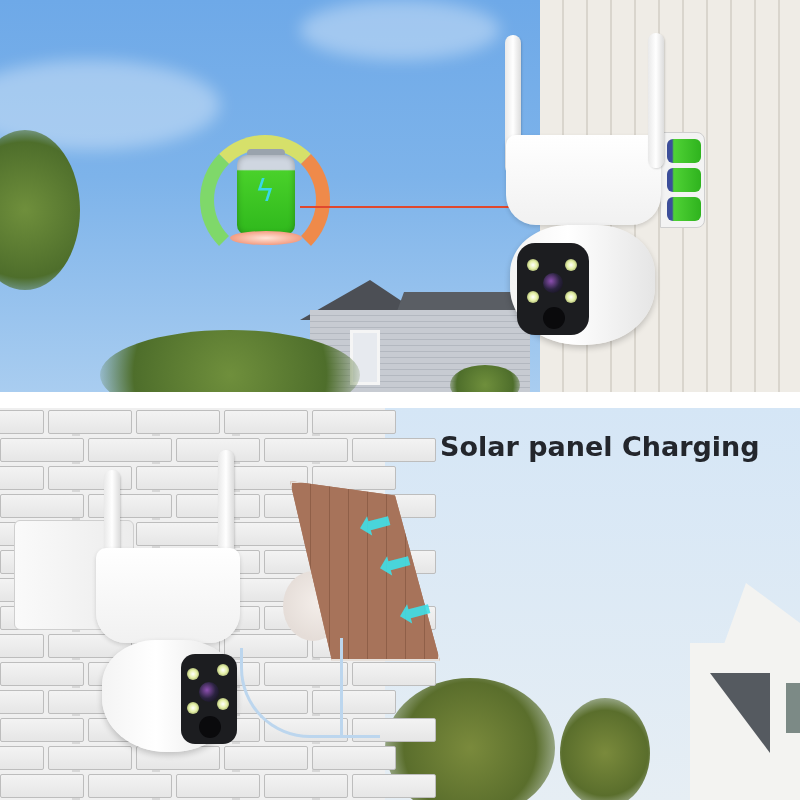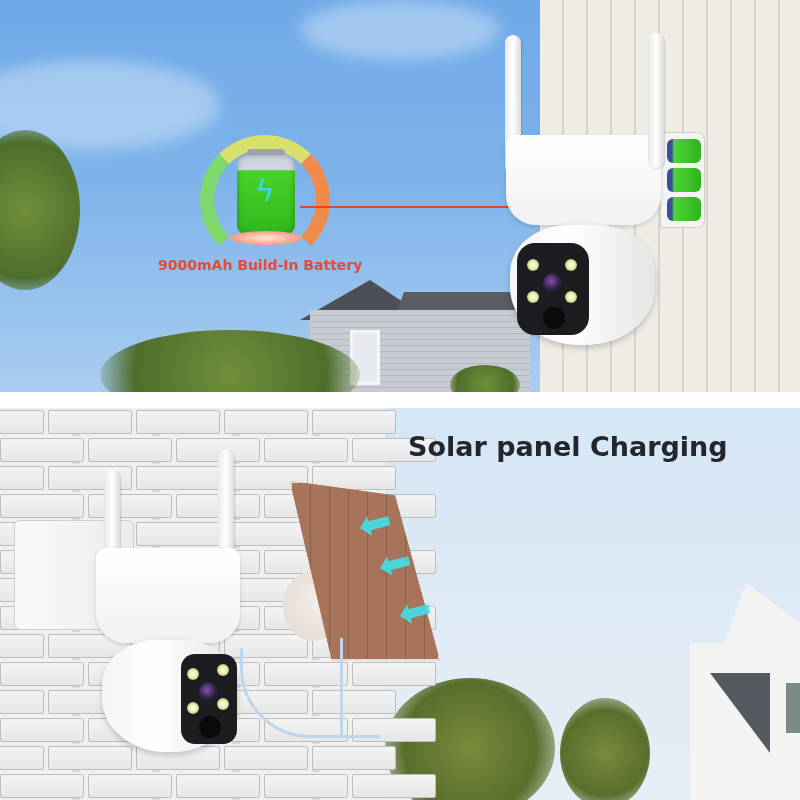--- a/index.html
+++ b/index.html
@@ -36,21 +36,21 @@
   .cam-ball { position: absolute; border-radius: 40% 40% 48% 48%; background: linear-gradient(90deg, #f4f4f4 0%, #ffffff 40%, #e5e5e5 100%); box-shadow: 0 3px 6px rgba(0,0,0,0.2); }
   .cam-face { position: absolute; border-radius: 18px; background: #1c1d20; }
   .led { position: absolute; width: 12px; height: 12px; border-radius: 50%; background: radial-gradient(circle, #ffffff 0%, #e5f0a8 45%, #7d8a4a 100%); }
   .lens { position: absolute; width: 20px; height: 20px; border-radius: 50%; background: radial-gradient(circle at 40% 40%, #8c4fb0 0%, #2b2340 50%, #0c0c10 100%); }
   .pir { position: absolute; width: 22px; height: 22px; border-radius: 50%; background: #0a0a0c; }
 
   .batt-holder { position: absolute; left: 660px; top: 132px; width: 45px; height: 96px; background: #f3f3f3; border-radius: 0 8px 8px 0; border: 1px solid #cfcfcf; }
   .cell { position: absolute; left: 6px; width: 34px; height: 24px; border-radius: 6px; background: linear-gradient(90deg, #3c4e9a 0%, #3c4e9a 15%, #4fd235 20%, #2fb31e 100%); }
 
   
-  .headline-bottom { position: absolute; left: 408px; top: 23px; font-size: 27px; font-weight: bold; color: #23262c; }
+  .headline-bottom { position: absolute; left: 440px; top: 23px; font-size: 27px; font-weight: bold; color: #23262c; }
   .brick-wall { position: absolute; left: 0; top: 0; width: 385px; height: 392px;
     background-color: #d8d8d8;
     background-image:
       linear-gradient(180deg, #efefef 0px, #efefef 24px, transparent 24px),
       linear-gradient(90deg, #f0f0f0 0px, #f0f0f0 72px, transparent 72px);
     background-size: 80px 28px;
   }
   .brick-row { position: absolute; left: 0; width: 385px; height: 28px; }
   .brick { position: absolute; top: 2px; height: 24px; width: 84px; background: linear-gradient(180deg, #f3f3f3, #e6e6e6); border: 1px solid #bdbdbd; border-radius: 2px; }
   .bracket { position: absolute; left: 14px; top: 112px; width: 120px; height: 110px; background: linear-gradient(90deg, #fafafa, #ececec); border: 1px solid #cfcfcf; border-radius: 6px; }
@@ -89,21 +89,20 @@
   <div class="tree" style="left:450px;top:365px;width:70px;height:40px;"></div>
 
 
   <div class="gauge">
     <div class="gauge-arc"></div>
     <div class="battery-cap"></div>
     <div class="battery"></div>
     <div class="bolt">ϟ</div>
     <div class="base-glow"></div>
   </div>
-  <div class="battery-caption">9000mAh Build-In Battery</div>
 
   <div class="connector-line"></div>
   <div class="connector-diag"></div>
   <div class="connector-dot"></div>
 
   <div class="cam">
     <div class="antenna" style="left:505px;top:35px;height:140px;"></div>
     <div class="batt-holder">
       <div class="cell" style="top:6px;"></div>
       <div class="cell" style="top:35px;"></div>

